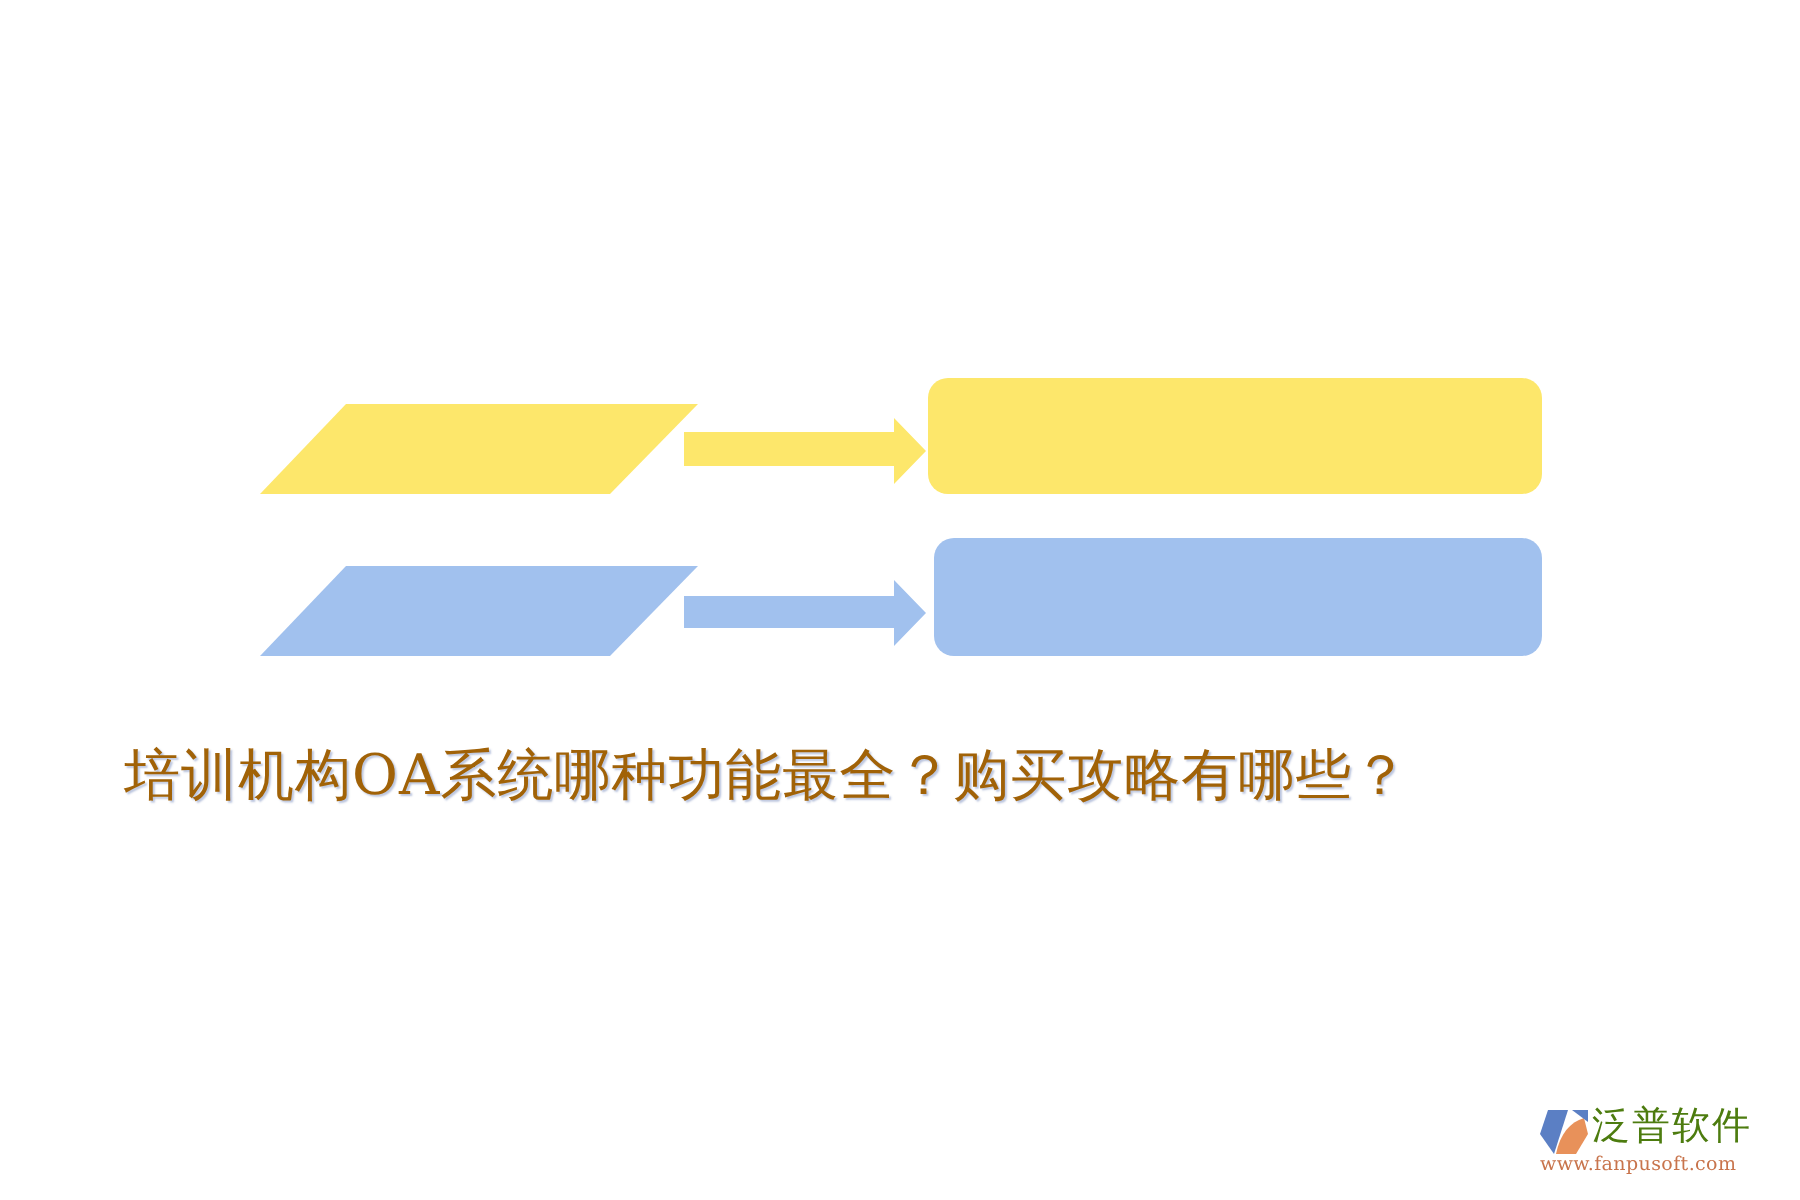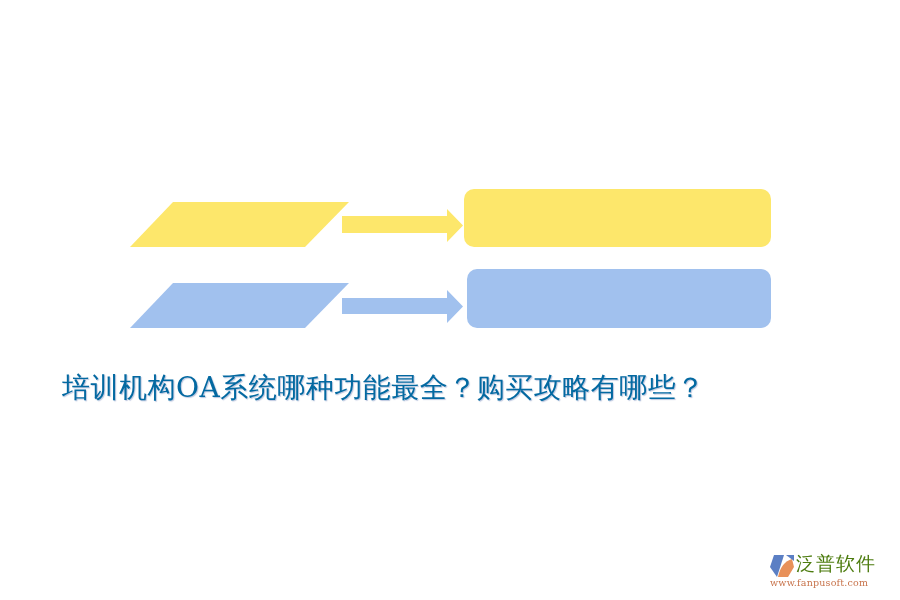--- a/index.html
+++ b/index.html
@@ -1,21 +1,21 @@
 <!DOCTYPE html>
 <html><head>
   <meta charset="utf-8">
   <style>
     html, body { margin: 0; padding: 0; background: #ffffff; }
     body { width: 900px; height: 600px; position: relative; overflow: hidden; font-family: "DejaVu Serif", "Liberation Serif", serif; }
     .diagram { position: absolute; left: 0; top: 0; width: 900px; height: 600px; }
     .title {
       position: absolute; left: 62px; top: 368px; width: 780px;
       font-size: 28px; line-height: 40px; white-space: nowrap;
-      color: #0369a1; letter-spacing: 0.5px;
+      color: #a16207; letter-spacing: 0.5px;
       text-shadow: 1px 1px 1px rgba(60,90,160,0.35);
       font-family: "DejaVu Serif", "Liberation Serif", serif;
     }
     .logo { position: absolute; left: 766px; top: 551px; width: 130px; height: 40px; }
     .logo-icon { position: absolute; left: 2px; top: 2px; width: 28px; height: 26px; }
     .logo-name {
       position: absolute; left: 30px; top: 0px; font-size: 19px; line-height: 24px;
       color: #4d7c0f; letter-spacing: 1px; font-family: "DejaVu Sans", "Liberation Sans", sans-serif;
     }
     .logo-url {

